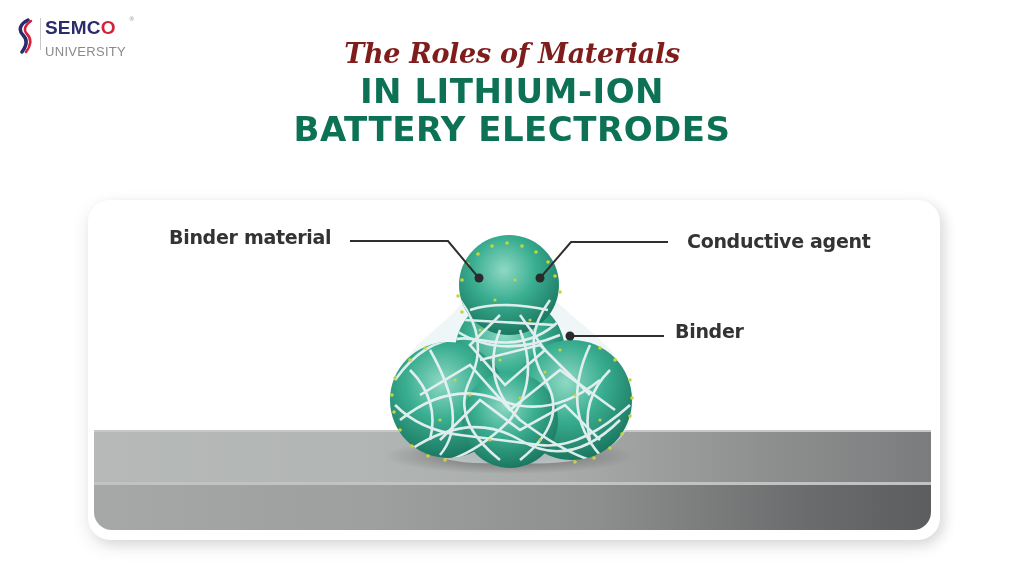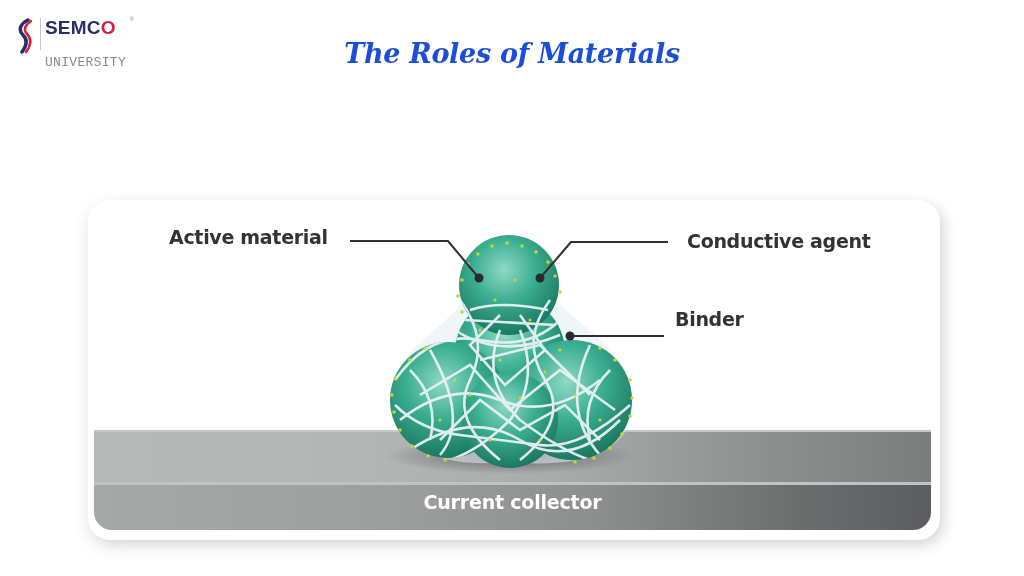--- a/index.html
+++ b/index.html
@@ -7,25 +7,25 @@
     body { position: relative; font-family: "DejaVu Sans", "Liberation Sans", sans-serif; }
 
     
     .logo { position: absolute; left: 14px; top: 18px; height: 40px; display: flex; align-items: flex-start; }
     .logo-mark { width: 22px; height: 36px; margin-right: 4px; }
     .logo-divider { width: 1px; height: 32px; background: #c9c9c9; margin-right: 4px; }
     .logo-text { display: flex; flex-direction: column; line-height: 1; }
     .logo-brand { font-family: "Liberation Sans", sans-serif; font-weight: bold; font-size: 19px; letter-spacing: 0.2px; color: #2a2c6b; position: relative; }
     .logo-brand .o { color: #d4223a; }
     .logo-reg { position: absolute; top: -2px; right: -8px; font-size: 6px; color: #888; font-weight: normal; }
-    .logo-sub { font-family: Liberation Mono, monospace; font-size: 13px; color: #8a8a8a; letter-spacing: 0.3px; margin-top: 19px; }
+    .logo-sub { font-family: Liberation Sans, sans-serif; font-size: 13px; color: #8a8a8a; letter-spacing: 0.3px; margin-top: 8px; }
 
     
     .title-wrap { position: absolute; left: 0; width: 1024px; top: 38px; text-align: center; }
-    .title-script { font-family: "DejaVu Serif", serif; font-style: italic; font-weight: bold; font-size: 27px; color: #1d4ed8; letter-spacing: -0.3px; line-height: 32px; height: 34px; }
+    .title-script { font-family: "DejaVu Serif", serif; font-style: italic; font-weight: bold; font-size: 27px; color: #7f1d1d; letter-spacing: -0.3px; line-height: 32px; height: 34px; }
     .title-main { font-family: "DejaVu Sans", sans-serif; font-weight: bold; font-size: 34px; color: #0d7155; line-height: 38px; letter-spacing: 0.5px; }
 
     
     .card-shadow { position: absolute; left: 88px; top: 200px; width: 852px; height: 340px; border-radius: 22px; box-shadow: 0 6px 18px rgba(0,0,0,0.10), 6px 4px 12px rgba(0,0,0,0.08); }
     .card { position: absolute; left: 94px; top: 207px; width: 837px; height: 323px; border-radius: 18px; background: #ffffff; overflow: hidden; }
     .band-top { position: absolute; left: 0; top: 223px; width: 100%; height: 53px;
       background: linear-gradient(90deg, #b6b9b8 0%, #b2b6b5 30%, #a9acab 55%, #8e9090 80%, #7b7c7d 100%);
       border-top: 2px solid #c6c8c7; }
     .band-divider { position: absolute; left: 0; top: 275px; width: 100%; height: 3px; background: #c1c3c2; }
     .band-bottom { position: absolute; left: 0; top: 278px; width: 100%; height: 45px;
@@ -47,28 +47,29 @@
   </svg>
   <div class="logo-divider"></div>
   <div class="logo-text">
     <span class="logo-brand"><span>SEMC</span><span class="o">O</span><span class="logo-reg">®</span></span>
     <span class="logo-sub">UNIVERSITY</span>
   </div>
 </div>
 
 <div class="title-wrap">
   <div class="title-script">The Roles of Materials</div>
+  <div class="title-main">IN LITHIUM-ION</div>
+  <div class="title-main">BATTERY ELECTRODES</div>
 </div>
 
 <div class="card-shadow"></div>
 <div class="card">
   <div class="band-top"></div>
   <div class="band-divider"></div>
   <div class="band-bottom"></div>
-  <div class="collector-label">Current collector</div>
 </div>
 
 <svg class="overlay" width="1024" height="576">
   <defs>
     <radialGradient id="sphere" cx="45%" cy="35%" r="70%">
       <stop offset="0%" stop-color="#8fd9c4"></stop>
       <stop offset="45%" stop-color="#3aae91"></stop>
       <stop offset="100%" stop-color="#16705a"></stop>
     </radialGradient>
     <radialGradient id="shadow" cx="50%" cy="50%" r="50%">
@@ -169,15 +170,15 @@
   <g stroke="#2f2f2f" stroke-width="2" fill="none">
     <polyline points="350,241 448,241 478,277"></polyline>
     <polyline points="668,242 571,242 541,277"></polyline>
     <polyline points="664,336 570,336"></polyline>
   </g>
   <circle cx="479" cy="278" r="4.5" fill="#2a2a2a"></circle>
   <circle cx="540" cy="278" r="4.5" fill="#2a2a2a"></circle>
   <circle cx="570" cy="336" r="4.5" fill="#2a2a2a"></circle>
 </svg>
 
-<div class="label" style="left:169px; top:226px;">Active material</div>
+<div class="label" style="left:169px; top:226px;">Binder material</div>
 <div class="label" style="left:675px; top:230px;margin-left:12px;">Conductive agent</div>
-<div class="label" style="left:675px; top:308px;">Binder</div>
+<div class="label" style="left:675px; top:320px;">Binder</div>
 
 </body></html>

